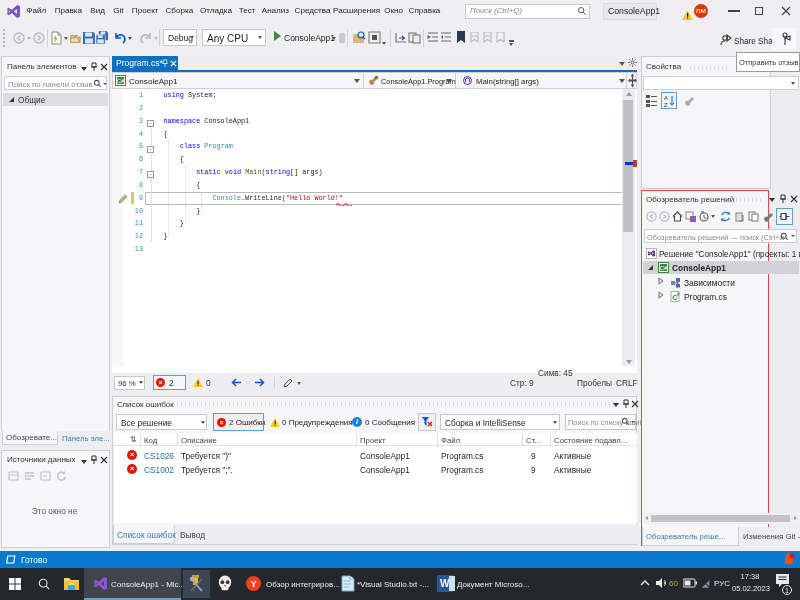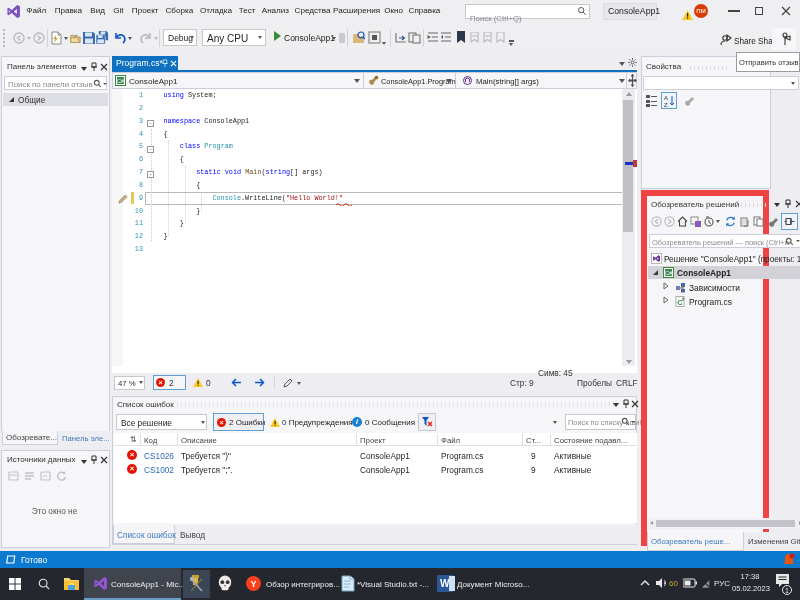--- a/index.html
+++ b/index.html
@@ -24,21 +24,21 @@
 <div class="abs t mi" style="left:179.3px;transform:translateX(-50%);">Сборка</div>
 <div class="abs t mi" style="left:215.9px;transform:translateX(-50%);">Отладка</div>
 <div class="abs t mi" style="left:247.1px;transform:translateX(-50%);">Тест</div>
 <div class="abs t mi" style="left:275.4px;transform:translateX(-50%);">Анализ</div>
 <div class="abs t mi" style="left:312.5px;transform:translateX(-50%);">Средства</div>
 <div class="abs t mi" style="left:356.6px;transform:translateX(-50%);">Расширения</div>
 <div class="abs t mi" style="left:393.6px;transform:translateX(-50%);">Окно</div>
 <div class="abs t mi" style="left:424.5px;transform:translateX(-50%);">Справка</div>
 
 <div class="abs" style="left:465px;top:4px;width:125px;height:15px;background:#fff;border:1px solid #c8c8cc;"></div>
-<div class="abs t" style="left:470px;top:14px;font-size:7.8px;color:#8a8a8e;">Поиск (Ctrl+Q)</div>
+<div class="abs t" style="left:470px;top:6px;font-size:7.8px;color:#8a8a8e;font-style:italic;">Поиск (Ctrl+Q)</div>
 <svg class="abs" style="left:577px;top:6px;" width="10" height="10" viewBox="0 0 12 12">
     <circle cx="5" cy="5" r="3.2" fill="none" stroke="#555" stroke-width="1.2"></circle>
     <line x1="7.4" y1="7.4" x2="10.4" y2="10.4" stroke="#555" stroke-width="1.2"></line>
   </svg>
 
 <div class="abs" style="left:603px;top:3px;width:54px;height:17px;background:#e8e8ec;border:1px solid #dcdce0;"></div>
 <div class="abs t" style="left:608px;top:6px;font-size:8.7px;color:#1e1e1e;">ConsoleApp1</div>
 
 <div class="abs" style="left:682px;top:6px;width:11px;height:10px;">
 <svg width="11" height="10" viewBox="0 0 12 11">
@@ -332,21 +332,21 @@
   <div class="abs" style="left:510px;top:0;width:13px;height:277px;background:#ececf0;"></div>
   <div class="abs" style="left:514px;top:3px;border-left:3px solid transparent;border-right:3px solid transparent;border-bottom:4px solid #999;"></div>
     <div class="abs" style="left:514px;top:271px;border-left:3px solid transparent;border-right:3px solid transparent;border-top:4px solid #999;"></div>
   <div class="abs" style="left:511px;top:11px;width:10px;height:132px;background:#bfbfc5;"></div>
   <div class="abs" style="left:513px;top:73px;width:8px;height:2.5px;background:#1133cc;"></div>
   <div class="abs" style="left:521px;top:71px;width:5.5px;height:6.5px;background:#c13a3a;"></div>
 </div>
 
 <div class="abs" style="left:112px;top:366px;width:525px;height:7px;background:#fff;"></div>
 <div class="abs" style="left:112px;top:373px;width:525px;height:20px;background:#eeeef2;"></div>
-<div class="abs" style="left:114px;top:376px;width:31px;height:14px;background:#fff;border:1px solid #c8c8cc;font-size:7.8px;color:#333;padding:2px 0 0 3px;">47 %</div>
+<div class="abs" style="left:114px;top:376px;width:31px;height:14px;background:#fff;border:1px solid #c8c8cc;font-size:7.8px;color:#333;padding:2px 0 0 3px;">96 %</div>
 <div class="abs" style="left:139px;top:381px;border-left:2.5px solid transparent;border-right:2.5px solid transparent;border-top:3px solid #555;"></div>
 <div class="abs" style="left:153px;top:375px;width:33px;height:15px;border:1px solid #5e9fd8;background:#f6f6f8;"></div>
 <div class="abs" style="left:156px;top:378px;width:9px;height:9px;border-radius:50%;background:#e51400;color:#fff;font-size:7px;text-align:center;line-height:9px;font-weight:bold;">×</div>
 <div class="abs t" style="left:169px;top:378px;font-size:8.3px;color:#333;">2</div>
 <svg class="abs" style="left:193px;top:378px;" width="10" height="9" viewBox="0 0 12 11">
     <path d="M6 0 12 11 0 11z" fill="#fccd1e"></path>
     <rect x="5.4" y="3.4" width="1.4" height="4" fill="#222"></rect>
     <rect x="5.4" y="8.2" width="1.4" height="1.4" fill="#222"></rect>
   </svg>
 <div class="abs t" style="left:206px;top:378px;font-size:8.3px;color:#333;">0</div>
@@ -389,20 +389,21 @@
       <rect x="5.4" y="8.2" width="1.4" height="1.4" fill="#222"></rect>
     </svg>
   <div class="abs t" style="left:169px;top:21px;font-size:8px;color:#1e1e1e;">0 Предупреждения</div>
   <div class="abs" style="left:239px;top:20px;width:10px;height:10px;border-radius:50%;background:#1b80d4;color:#fff;font-size:7.5px;text-align:center;line-height:10px;font-style:italic;font-weight:bold;">i</div>
   <div class="abs t" style="left:252px;top:21px;font-size:8px;color:#1e1e1e;">0 Сообщения</div>
   <div class="abs" style="left:305px;top:16px;width:18px;height:18px;border:1px solid #c8c8cc;background:#f0f0f4;"></div>
   <svg class="abs" style="left:309px;top:20px;" width="11" height="10" viewBox="0 0 11 10">
       <path d="M0 0h7L4.5 3.5V9L2.5 7V3.5z" fill="#1155cc"></path>
       <path d="M6 5l4 4M10 5 6 9" stroke="#e51400" stroke-width="1.2"></path>
     </svg>
+  <div class="abs" style="left:327px;top:17px;width:120px;height:16px;background:#fff;border:1px solid #c8c8cc;font-size:8.3px;color:#1e1e1e;padding:2.5px 0 0 4px;">Сборка и IntelliSense</div>
   <div class="abs" style="left:440px;top:24px;border-left:2.5px solid transparent;border-right:2.5px solid transparent;border-top:3px solid #555;"></div>
   <div class="abs" style="left:452px;top:17px;width:71px;height:16px;background:#fff;border:1px solid #c8c8cc;"></div>
   <div class="abs t" style="left:455px;top:21px;font-size:7.4px;color:#8a8a8e;">Поиск по списку ошибо</div>
   <svg class="abs" style="left:508px;top:20px;" width="9" height="9" viewBox="0 0 12 12">
       <circle cx="5" cy="5" r="3.2" fill="none" stroke="#555" stroke-width="1.4"></circle>
       <line x1="7.4" y1="7.4" x2="10.4" y2="10.4" stroke="#555" stroke-width="1.4"></line>
     </svg>
   <div class="abs" style="left:518px;top:24px;border-left:2px solid transparent;border-right:2px solid transparent;border-top:2.5px solid #555;"></div>
 
   <div class="abs" style="left:1px;top:36px;width:523px;height:90px;background:#fff;"></div>
@@ -460,21 +461,21 @@
       <path d="M8 1v9M8 10l-2-2M8 10l2-2" stroke="#1155cc" stroke-width="1"></path>
     </svg>
   <svg class="abs" style="left:42px;top:38px;" width="12" height="12" viewBox="0 0 12 12">
       <path d="M2 10c-2-2 0-5 2-4l4-4 2 2-4 4c1 2-2 4-4 2z" fill="#aaa"></path>
     </svg>
 </div>
 
 <div class="abs" style="left:736px;top:52px;width:64px;height:20px;background:#fff;border:1px solid #9a9aa0;"></div>
 <div class="abs t" style="left:739px;top:58px;font-size:7.5px;color:#333;">Отправить отзыв</div>
 
-<div class="abs" id="solexp" style="left:641px;top:190px;width:128px;height:356px;background:#f6f6f8;border:6px solid #ef4444;">
+<div class="abs" id="solexp" style="left:641px;top:190px;width:128px;height:356px;background:#f6f6f8;border:1px solid #ef4444;">
   <div class="abs t" style="left:4px;top:3.5px;font-size:8px;color:#333;">Обозреватель решений</div>
   <div class="abs" style="left:94px;top:7px;width:28px;height:4px;background:repeating-linear-gradient(90deg,#d8d8de 0 1.5px,transparent 1.5px 4px);"></div>
   <div class="abs" style="left:127px;top:7px;border-left:3px solid transparent;border-right:3px solid transparent;border-top:4px solid #333;"></div>
   <svg class="abs" style="left:137px;top:3px;" width="8" height="10" viewBox="0 0 8 10">
       <path d="M2 1h4v4H2zM1 5h6M4 5v4" stroke="#333" fill="none"></path>
     </svg>
   <svg class="abs" style="left:148px;top:4px;" width="8" height="8" viewBox="0 0 8 8">
       <path d="M1 1 7 7M7 1 1 7" stroke="#333" stroke-width="1.2"></path>
     </svg>
 

